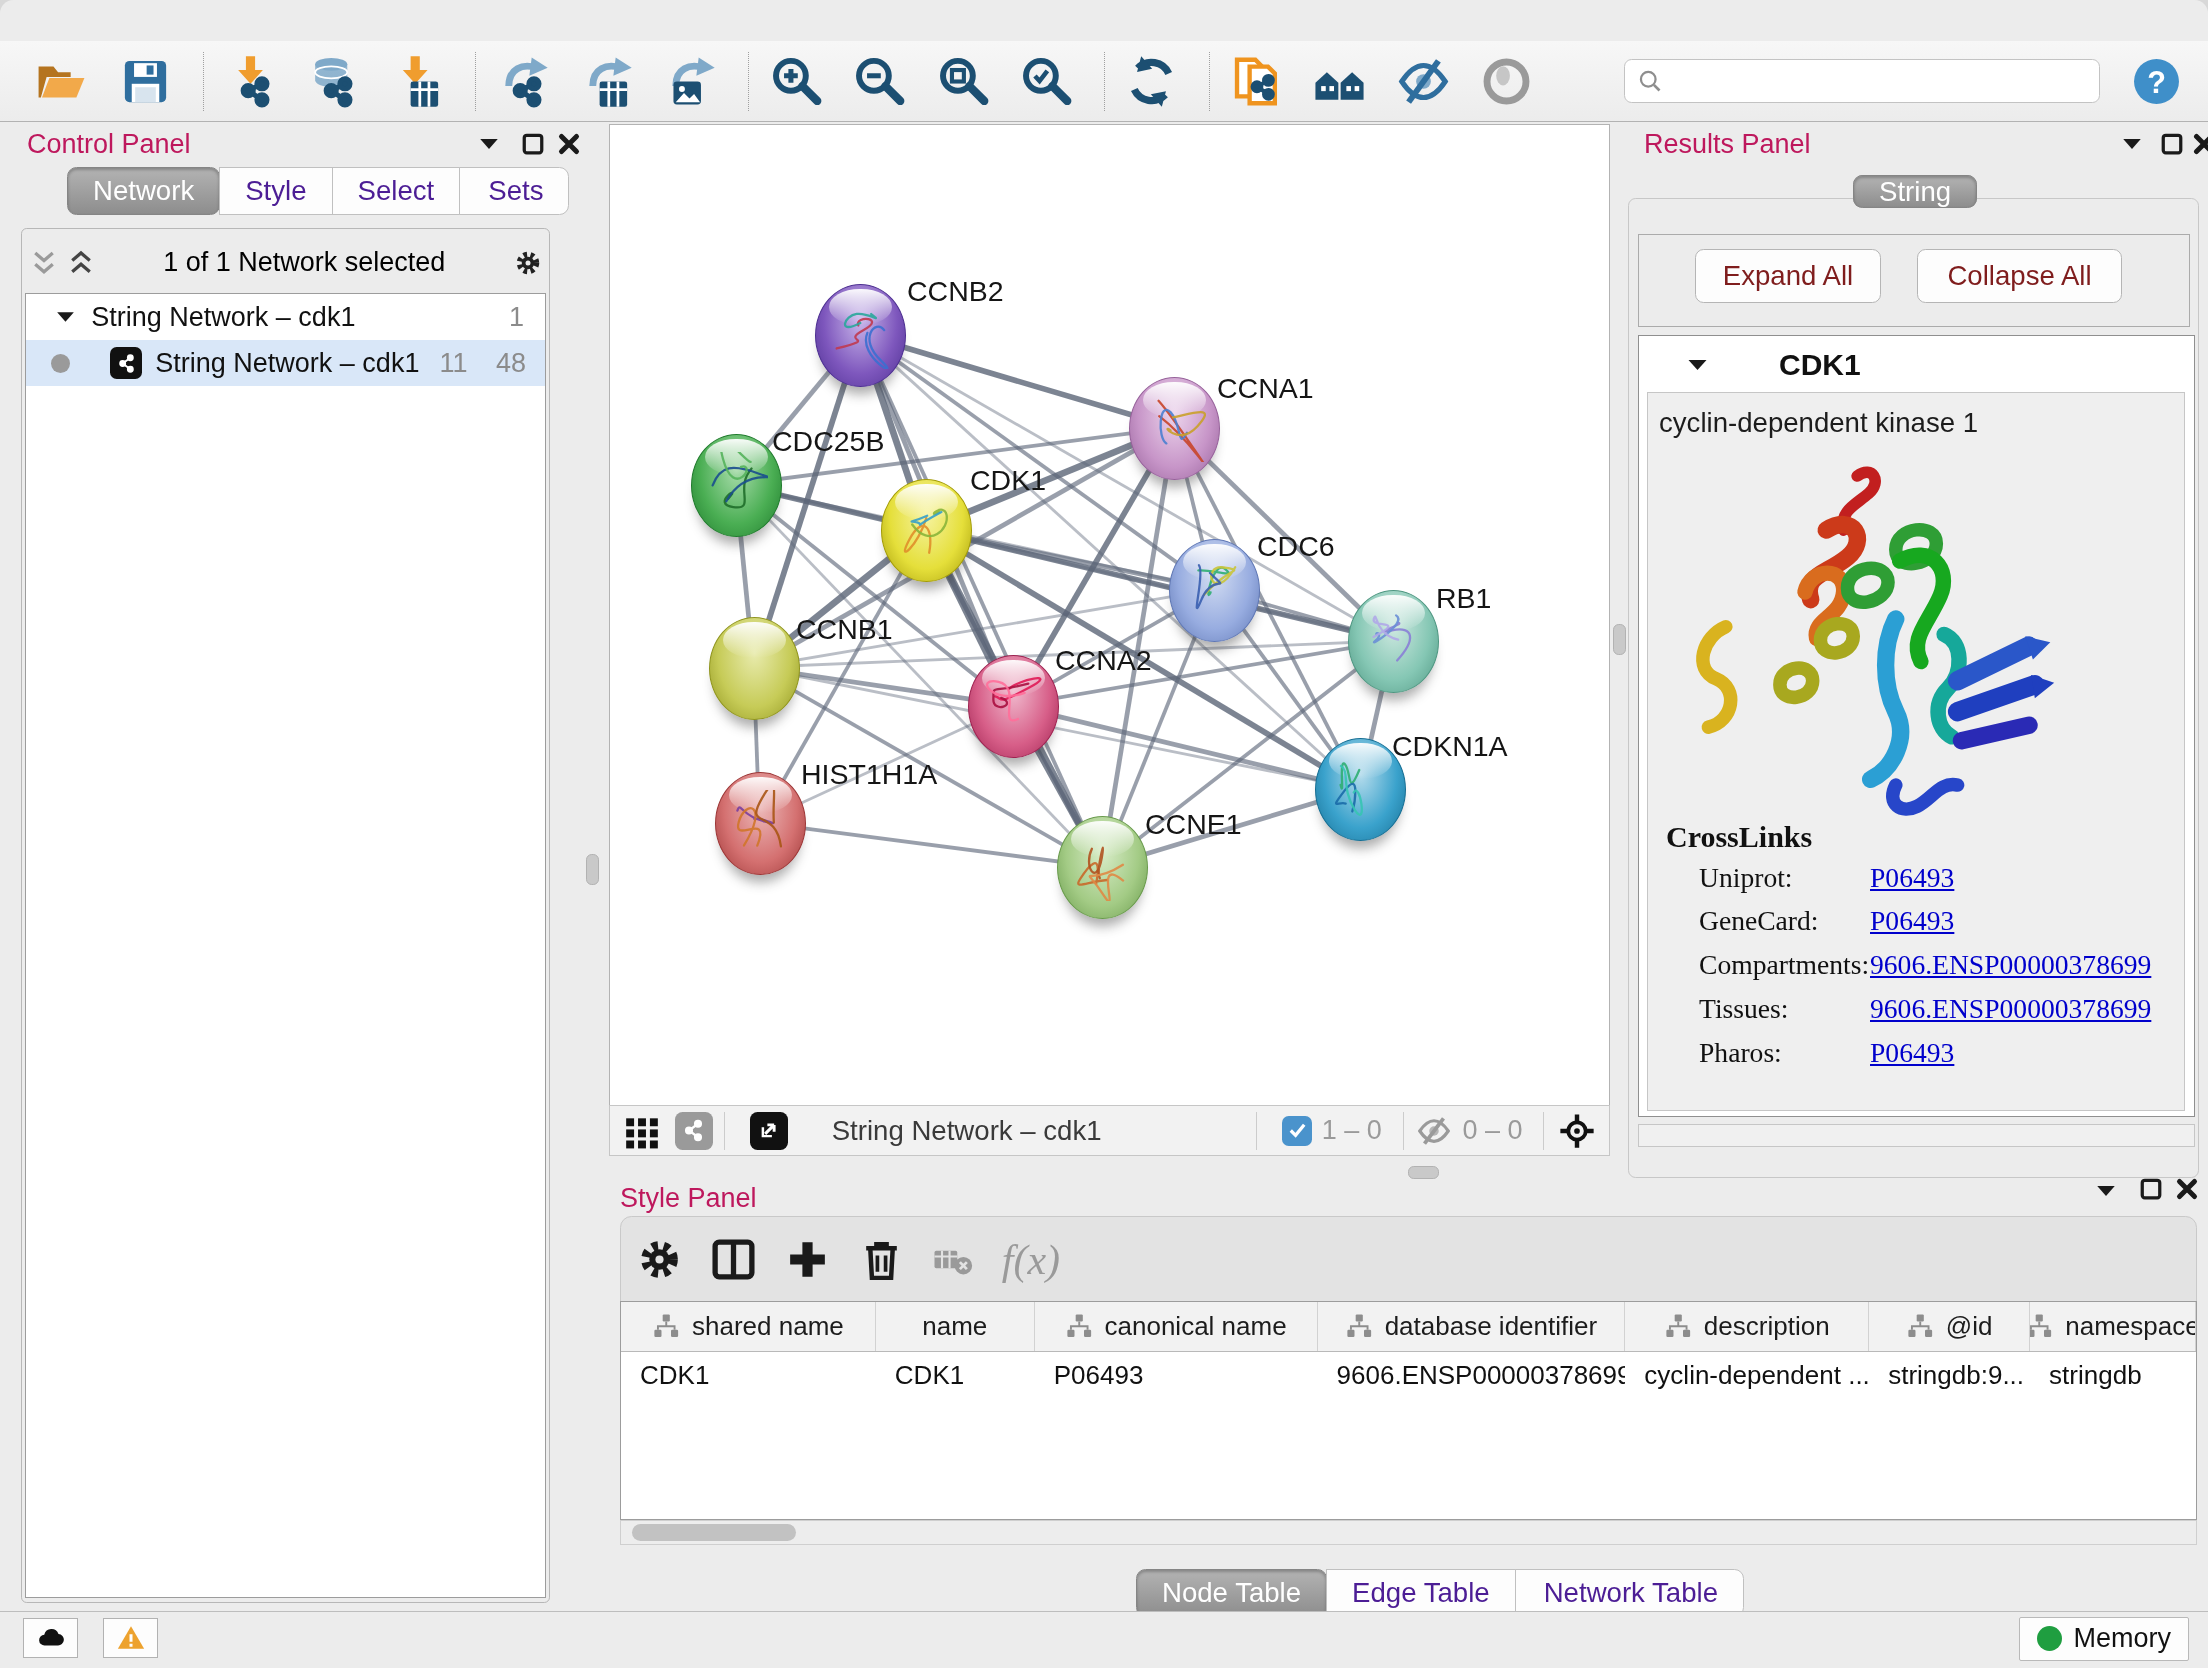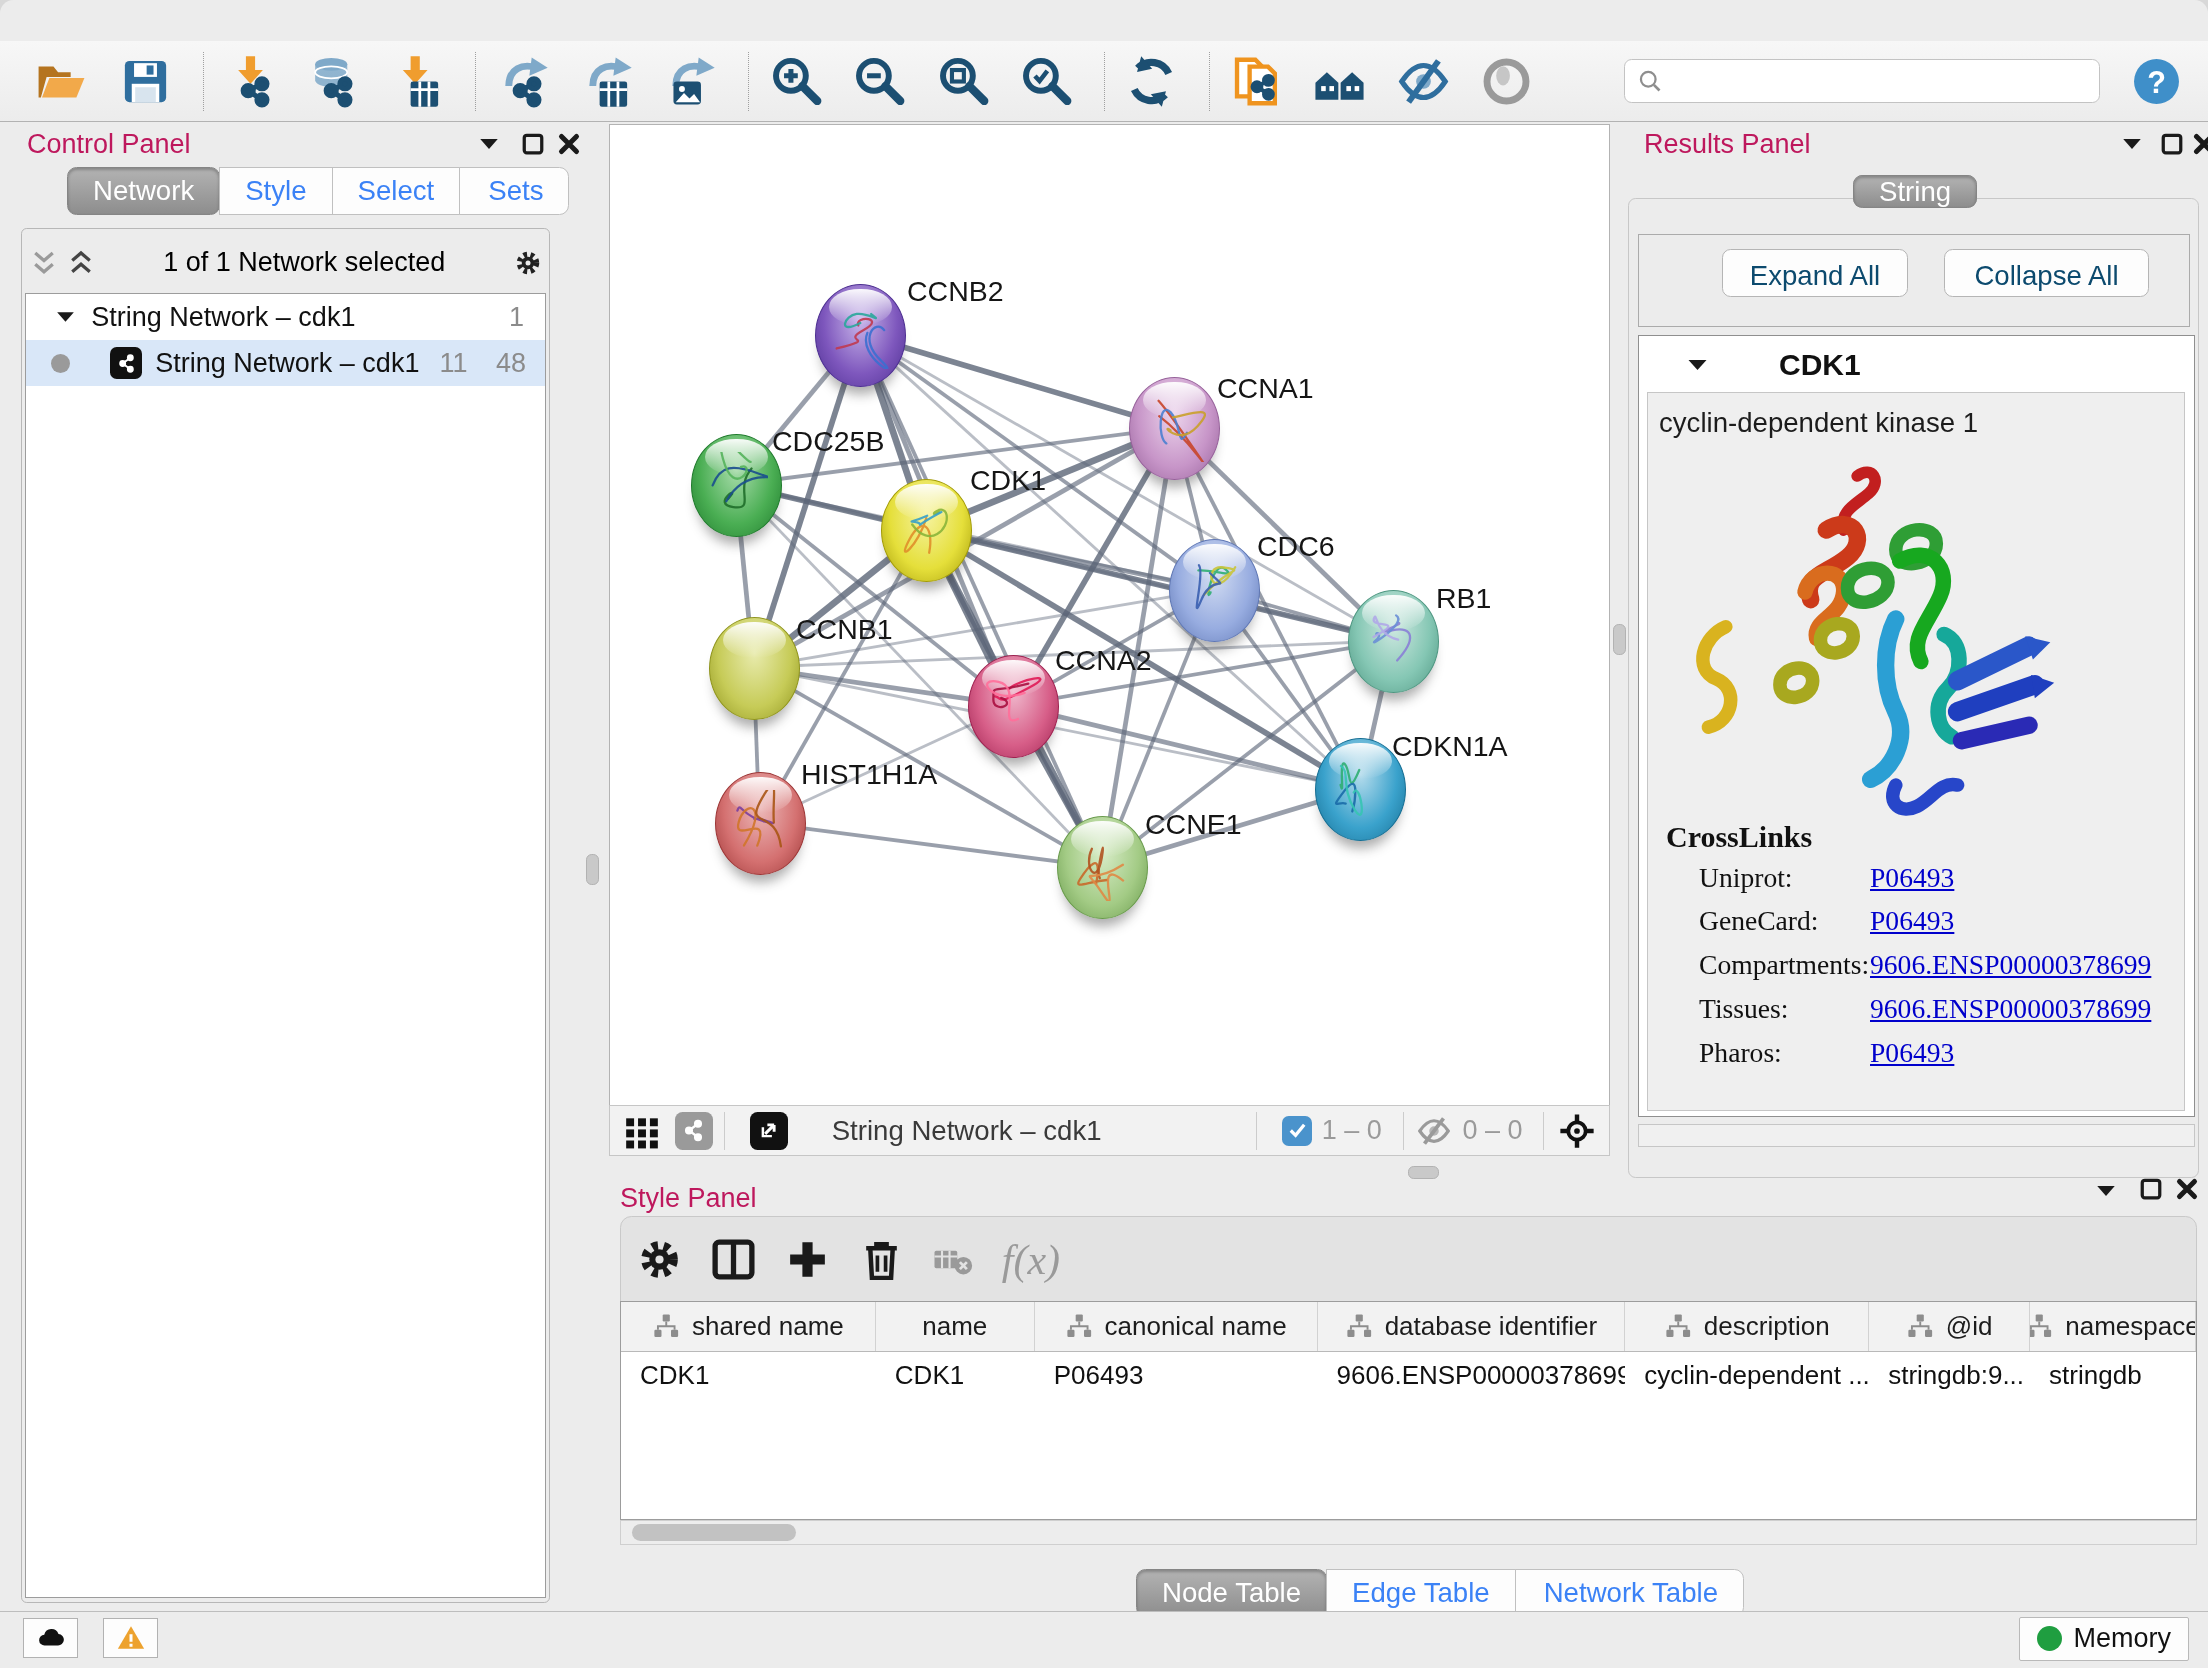--- a/index.html
+++ b/index.html
@@ -16,21 +16,21 @@
   .tb-sep{width:0;height:59px;border-left:1.9px dotted #9f9f9f;margin:0 19px 0 1.9px;flex:0 0 auto;}
   .tb-spacer{flex:1 1 auto;}
   .search-wrap{position:relative;width:476px;height:44px;margin-right:32px;flex:0 0 auto;}
   .search-wrap input{width:100%;height:100%;box-sizing:border-box;border:1.9px solid #c3c3c3;border-radius:7.6px;background:#fff;padding-left:49px;font-size:25px;outline:none;}
   .search-glass{position:absolute;left:13.3px;top:8.6px;width:27px;height:27px;}
   .help-btn{width:49px;height:49px;margin-right:27px;flex:0 0 auto;}
   
   .panel-title{font-size:27px;color:#be185d;}
   .hdr-ico{width:30px;height:30px;display:inline-block;}
   .hdr-ico svg{width:100%;height:100%;}
-  .tabbtn{height:48px;line-height:46px;padding:0 25px;font-size:27.6px;color:#3b82f6;background:#fdfdfd;border:1px solid #c0c0c0;margin-left:-1px;box-sizing:border-box;}
+  .tabbtn{height:48px;line-height:46px;padding:0 25px;font-size:27.6px;color:#4c1d95;background:#fdfdfd;border:1px solid #c0c0c0;margin-left:-1px;box-sizing:border-box;}
   .tabbtn.first{border-radius:9.5px 0 0 9.5px;}
   .tabbtn.last{border-radius:0 9.5px 9.5px 0;padding-left:28px;}
   .tabbtn.sel{background:linear-gradient(#b3b3b3,#8d8d8d);color:#fff;border-color:#858585;border-radius:9.5px;box-shadow:inset 0 1.9px 2.9px rgba(0,0,0,.25);}
   
   .cp-title{position:absolute;left:27px;top:129px;}
   .cp-ico{position:absolute;top:129px;}
   .cp-tabs{position:absolute;left:68px;top:167px;display:flex;}
   .cp-box{position:absolute;left:21px;top:228px;width:529px;height:1375px;border:1px solid #b7b7b7;border-radius:5.7px;background:#ececec;box-sizing:border-box;}
   .cp-selbar{position:absolute;left:28.5px;top:238px;width:514px;height:49px;display:flex;align-items:center;}
   .cp-selbar .txt{flex:1;text-align:center;font-size:27px;color:#000000;}
@@ -51,21 +51,21 @@
   .nt-sep{width:0;height:38px;border-left:1px solid #cccccc;margin:0 11.4px;}
   .nt-name{font-size:27.6px;color:#3a3a3a;margin-left:44px;flex:1;}
   .nt-count{font-size:27px;color:#9a9a9a;margin:0 9.5px;}
   .dot-v{position:absolute;width:11.4px;height:28.5px;border-radius:5.7px;background:#c9c9c9;border:1px solid #b2b2b2;}
   .dot-h{position:absolute;width:28.5px;height:11.4px;border-radius:5.7px;background:#c9c9c9;border:1px solid #b2b2b2;}
   
   .rp-title{position:absolute;left:1644px;top:129px;}
   .rp-tab{position:absolute;left:1854px;top:169px;z-index:3;}
   .rp-outer{position:absolute;left:1628px;top:198px;width:571px;height:980px;border:1px solid #c7c7c7;border-radius:7.6px;background:#ececec;box-sizing:border-box;}
   .rp-expbox{position:absolute;left:1638px;top:234px;width:552px;height:93px;border:1px solid #ababab;box-sizing:border-box;}
-  .rp-btn{position:absolute;height:48px;line-height:51px;text-align:center;background:#fdfdfd;border:1px solid #b5b5b5;border-radius:8.6px;font-size:27.6px;color:#0c4a6e;box-sizing:border-box;margin-left:27px;}
+  .rp-btn{position:absolute;height:54px;line-height:51px;text-align:center;background:#fdfdfd;border:1px solid #b5b5b5;border-radius:8.6px;font-size:27.6px;color:#7f1d1d;box-sizing:border-box;}
   .rp-entry{position:absolute;left:1638px;top:335px;width:557px;height:782px;background:#fff;border:1px solid #8f8f8f;box-sizing:border-box;}
   .rp-entry-hdr{position:absolute;left:1638px;top:344px;width:557px;height:42px;display:flex;align-items:center;}
   .rp-gene{font-size:30px;font-weight:bold;color:#111;margin-left:68px;}
   .rp-inner{position:absolute;left:1647px;top:392px;width:538px;height:719px;background:#efefef;border:1px solid #c6c6c6;box-sizing:border-box;}
   .rp-desc{position:absolute;left:1659px;top:407px;font-size:27.6px;color:#1c1c1c;}
   .ribbon{position:absolute;left:1666px;top:449px;width:390px;height:367px;}
   .xl-title{position:absolute;left:1666px;top:820px;font-family:"Liberation Serif",serif;font-weight:bold;font-size:30px;color:#111;}
   .xl-row{position:absolute;left:1699px;width:476px;height:44px;font-family:"Liberation Serif",serif;font-size:27.6px;color:#111;}
   .xl-row a{position:absolute;left:171px;color:#0000cc;text-decoration:underline;}
   .rp-strip{position:absolute;left:1638px;top:1124px;width:557px;height:23px;border:1px solid #c6c6c6;background:#f0f0f0;box-sizing:border-box;}

